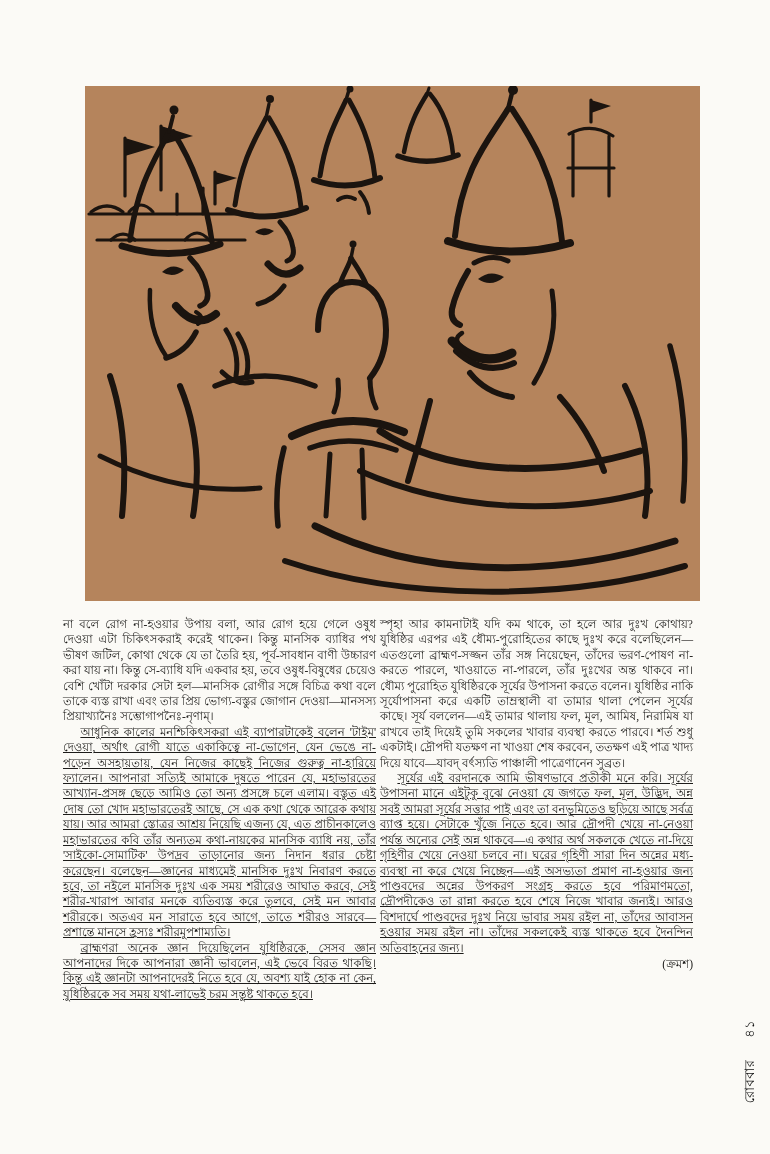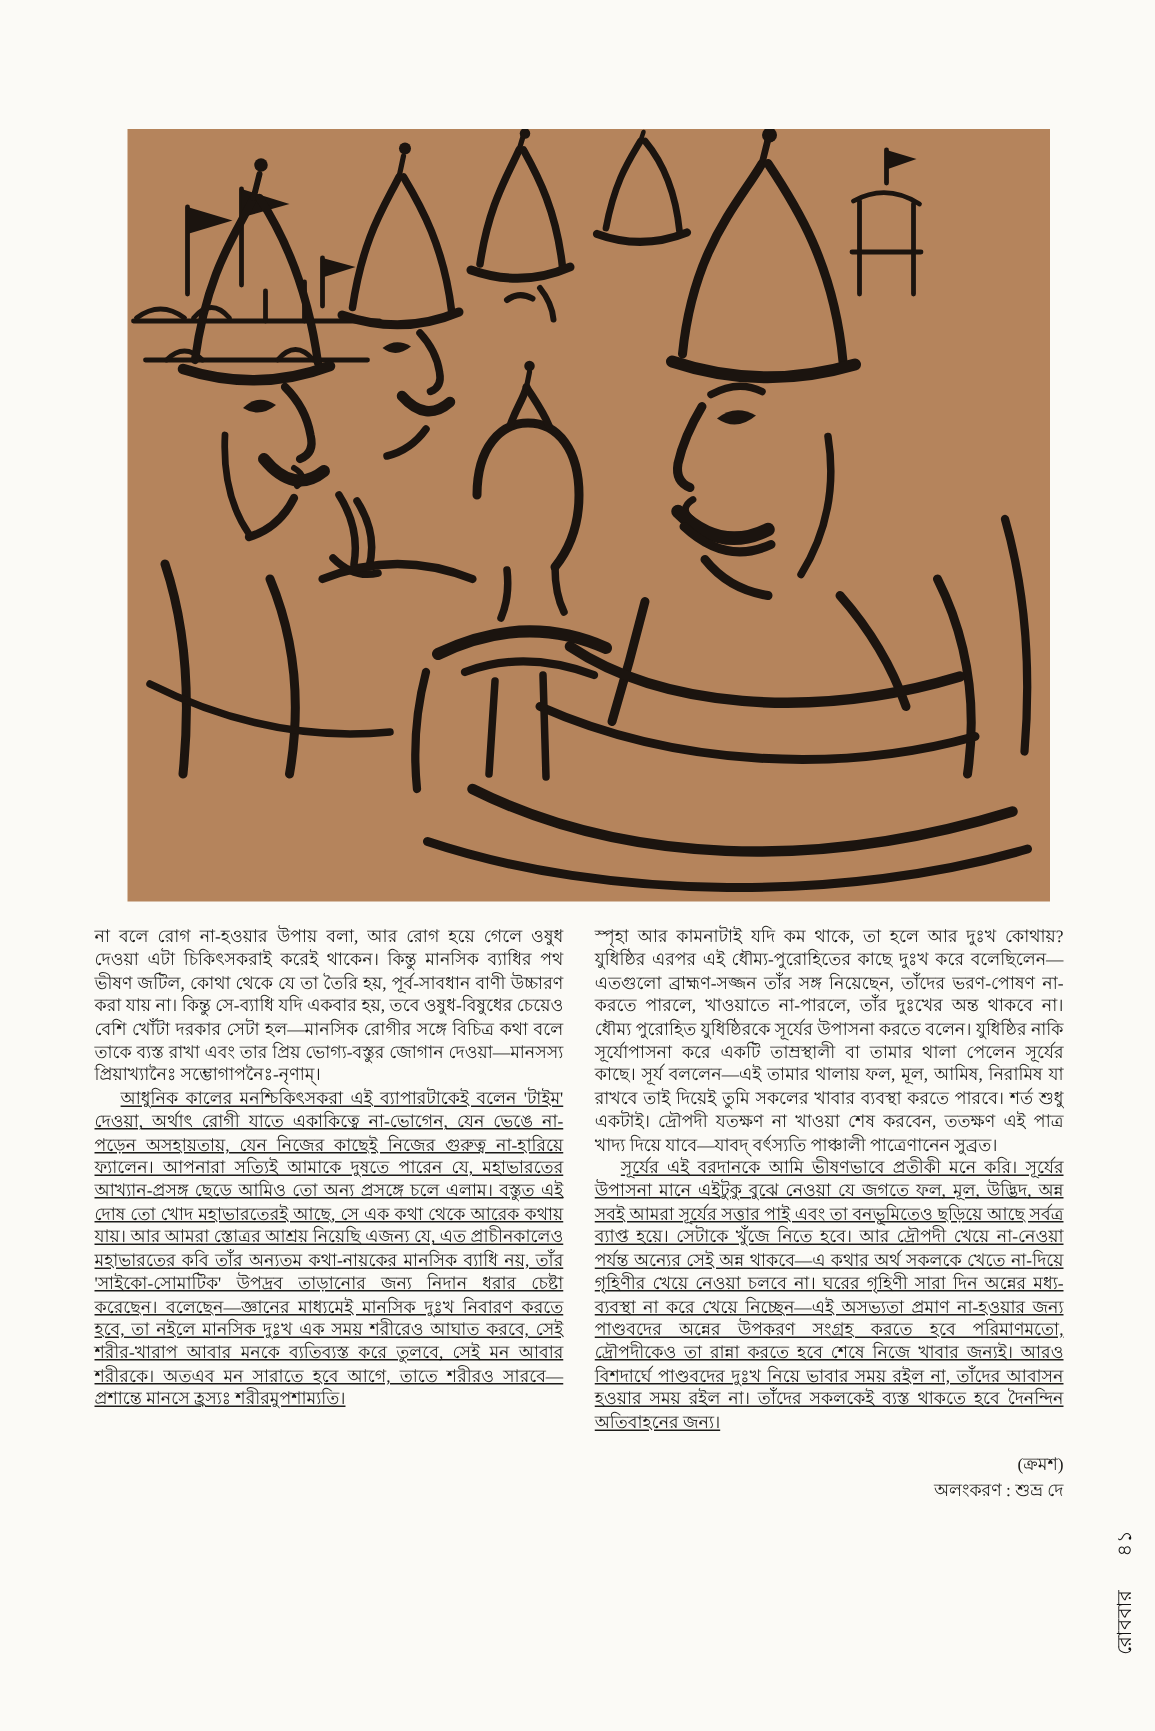--- a/index.html
+++ b/index.html
@@ -13,31 +13,31 @@
     color:#1c1b19;
   }
   .illustration {
     position:absolute; left:85px; top:86px;
     width:615px; height:515px;
   }
   .illustration svg { display:block; width:100%; height:100%; }
   .text-area {
     position:absolute; left:63px; top:617px; width:646px;
   }
-  .columns { display:flex; gap:21px; }
+  .columns { display:flex; gap:4px; }
   .col {
     width:313px;
     font-size:11.6px;
     line-height:1.33;
     text-align:justify;
     text-justify:inter-word;
   }
   .col p { margin:0; }
   .col p + p { text-indent:1.5em;text-decoration:underline; }
-  .credit { margin-top:12px; text-align:right; font-size:11.6px; line-height:1.5; }
+  .credit { margin-top:0; text-align:right; font-size:11.6px; line-height:1.5; }
   .credit span { display:block; }
   .folio {
     position:absolute; right:8px; bottom:28px;
     width:22px; height:130px;
     display:flex; align-items:center; justify-content:center;
   }
   .folio-inner {
     transform:rotate(-90deg);
     white-space:nowrap;
     display:flex; gap:22px; align-items:baseline;
@@ -169,27 +169,27 @@
         </g>
       </g>
     </svg>
   </div>
 
   <div class="text-area">
     <div class="columns">
       <div class="col">
         <p>না বলে রোগ না-হওয়ার উপায় বলা, আর রোগ হয়ে গেলে ওষুধ দেওয়া এটা চিকিৎসকরাই করেই থাকেন। কিন্তু মানসিক ব্যাধির পথ ভীষণ জটিল, কোথা থেকে যে তা তৈরি হয়, পূর্ব-সাবধান বাণী উচ্চারণ করা যায় না। কিন্তু সে-ব্যাধি যদি একবার হয়, তবে ওষুধ-বিষুধের চেয়েও বেশি খোঁটা দরকার সেটা হল—মানসিক রোগীর সঙ্গে বিচিত্র কথা বলে তাকে ব্যস্ত রাখা এবং তার প্রিয় ভোগ্য-বস্তুর জোগান দেওয়া—মানসস্য প্রিয়াখ্যানৈঃ সম্ভোগাপনৈঃ-নৃণাম্।</p>
         <p>আধুনিক কালের মনশ্চিকিৎসকরা এই ব্যাপারটাকেই বলেন 'টাইম' দেওয়া, অর্থাৎ রোগী যাতে একাকিত্বে না-ভোগেন, যেন ভেঙে না-পড়েন অসহায়তায়, যেন নিজের কাছেই নিজের গুরুত্ব না-হারিয়ে ফ্যালেন। আপনারা সত্যিই আমাকে দুষতে পারেন যে, মহাভারতের আখ্যান-প্রসঙ্গ ছেড়ে আমিও তো অন্য প্রসঙ্গে চলে এলাম। বস্তুত এই দোষ তো খোদ মহাভারতেরই আছে, সে এক কথা থেকে আরেক কথায় যায়। আর আমরা স্তোত্রর আশ্রয় নিয়েছি এজন্য যে, এত প্রাচীনকালেও মহাভারতের কবি তাঁর অন্যতম কথা-নায়কের মানসিক ব্যাধি নয়, তাঁর 'সাইকো-সোমাটিক' উপদ্রব তাড়ানোর জন্য নিদান ধরার চেষ্টা করেছেন। বলেছেন—জ্ঞানের মাধ্যমেই মানসিক দুঃখ নিবারণ করতে হবে, তা নইলে মানসিক দুঃখ এক সময় শরীরেও আঘাত করবে, সেই শরীর-খারাপ আবার মনকে ব্যতিব্যস্ত করে তুলবে, সেই মন আবার শরীরকে। অতএব মন সারাতে হবে আগে, তাতে শরীরও সারবে—প্রশান্তে মানসে হ্রস্যঃ শরীরমুপশাম্যতি।</p>
+        <p>ব্রাহ্মণরা অনেক জ্ঞান দিয়েছিলেন যুধিষ্ঠিরকে, সেসব জ্ঞান আপনাদের দিকে আপনারা জ্ঞানী ভাবলেন, এই ভেবে বিরত থাকছি। কিন্তু এই জ্ঞানটা আপনাদেরই নিতে হবে যে, অবশ্য যাই হোক না কেন, যুধিষ্ঠিরকে সব সময় যথা-লাভেই চরম সন্তুষ্ট থাকতে হবে।</p>
       </div>
       <div class="col">
         <p>স্পৃহা আর কামনাটাই যদি কম থাকে, তা হলে আর দুঃখ কোথায়? যুধিষ্ঠির এরপর এই ধৌম্য-পুরোহিতের কাছে দুঃখ করে বলেছিলেন—এতগুলো ব্রাহ্মণ-সজ্জন তাঁর সঙ্গ নিয়েছেন, তাঁদের ভরণ-পোষণ না-করতে পারলে, খাওয়াতে না-পারলে, তাঁর দুঃখের অন্ত থাকবে না। ধৌম্য পুরোহিত যুধিষ্ঠিরকে সূর্যের উপাসনা করতে বলেন। যুধিষ্ঠির নাকি সূর্যোপাসনা করে একটি তাম্রস্থালী বা তামার থালা পেলেন সূর্যের কাছে। সূর্য বললেন—এই তামার থালায় ফল, মূল, আমিষ, নিরামিষ যা রাখবে তাই দিয়েই তুমি সকলের খাবার ব্যবস্থা করতে পারবে। শর্ত শুধু একটাই। দ্রৌপদী যতক্ষণ না খাওয়া শেষ করবেন, ততক্ষণ এই পাত্র খাদ্য দিয়ে যাবে—যাবদ্ বর্ৎস্যতি পাঞ্চালী পাত্রেণানেন সুব্রত।</p>
         <p>সূর্যের এই বরদানকে আমি ভীষণভাবে প্রতীকী মনে করি। সূর্যের উপাসনা মানে এইটুকু বুঝে নেওয়া যে জগতে ফল, মূল, উদ্ভিদ, অন্ন সবই আমরা সূর্যের সত্তার পাই এবং তা বনভূমিতেও ছড়িয়ে আছে সর্বত্র ব্যাপ্ত হয়ে। সেটাকে খুঁজে নিতে হবে। আর দ্রৌপদী খেয়ে না-নেওয়া পর্যন্ত অন্যের সেই অন্ন থাকবে—এ কথার অর্থ সকলকে খেতে না-দিয়ে গৃহিণীর খেয়ে নেওয়া চলবে না। ঘরের গৃহিণী সারা দিন অন্নের মধ্য-ব্যবস্থা না করে খেয়ে নিচ্ছেন—এই অসভ্যতা প্রমাণ না-হওয়ার জন্য পাণ্ডবদের অন্নের উপকরণ সংগ্রহ করতে হবে পরিমাণমতো, দ্রৌপদীকেও তা রান্না করতে হবে শেষে নিজে খাবার জন্যই। আরও বিশদার্ঘে পাণ্ডবদের দুঃখ নিয়ে ভাবার সময় রইল না, তাঁদের আবাসন হওয়ার সময় রইল না। তাঁদের সকলকেই ব্যস্ত থাকতে হবে দৈনন্দিন অতিবাহনের জন্য।</p>
         <div class="credit">
           <span>(ক্রমশ)</span>
-          <span>অলংকরণ : শুভ্র দে</span>
         </div>
       </div>
     </div>
   </div>
 
   <div class="folio">
     <div class="folio-inner">
       <span>রোববার</span>
       <span>৪১</span>
     </div>

